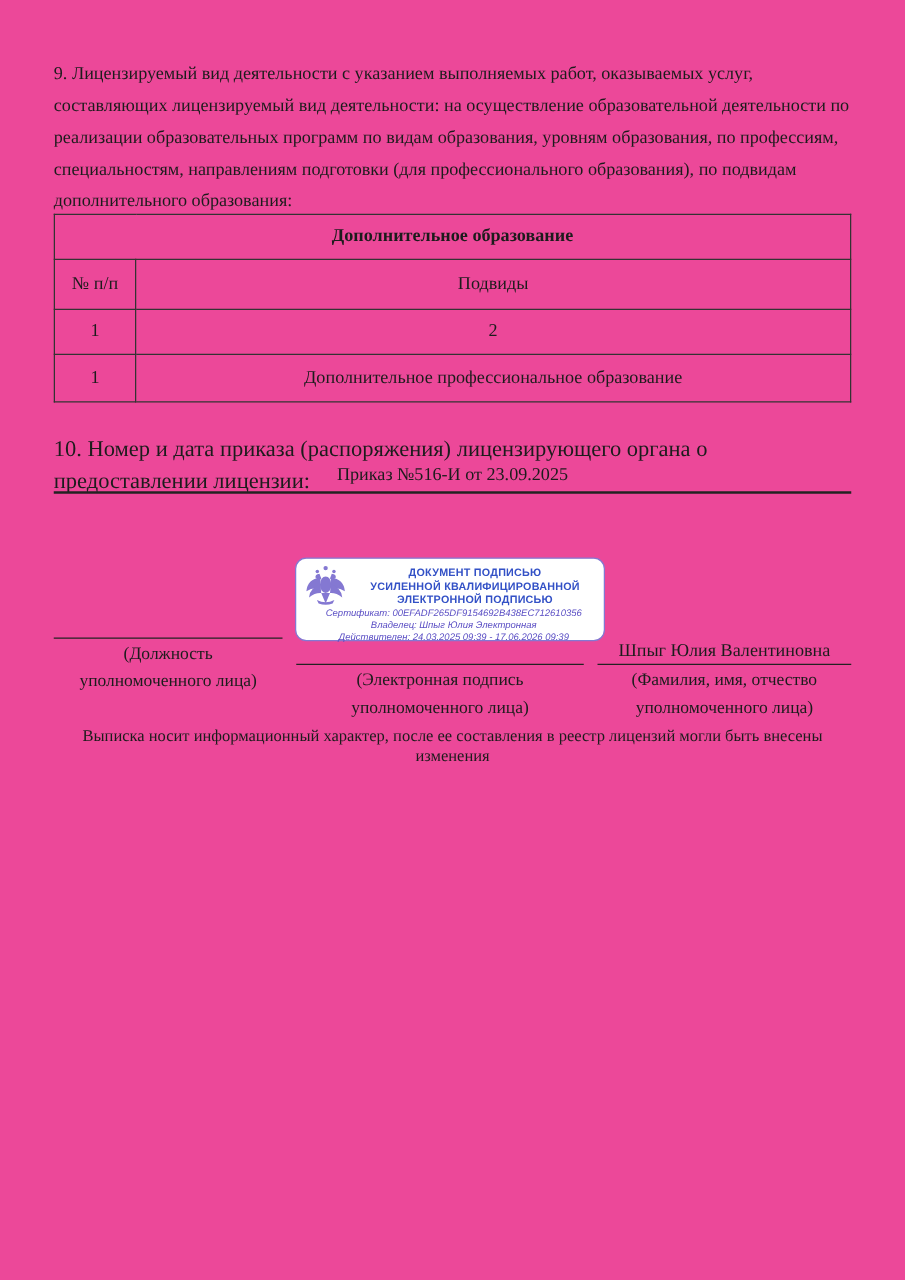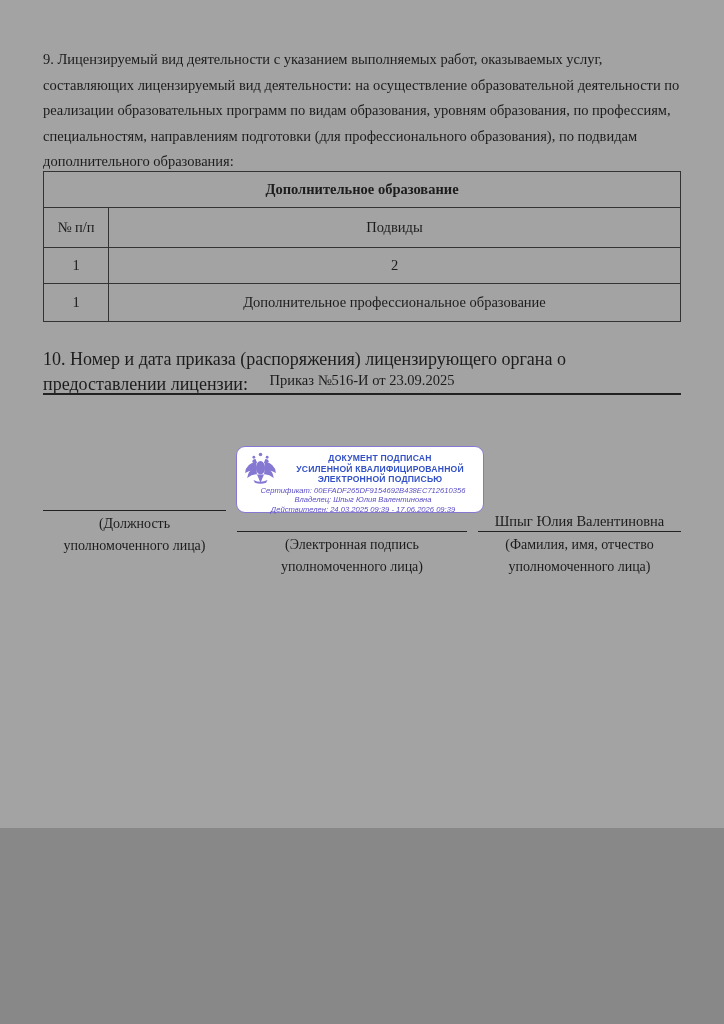--- a/index.html
+++ b/index.html
@@ -1,22 +1,22 @@
 <!DOCTYPE html>
 <html lang="ru"><head>
 <meta charset="utf-8">
 <style>
   * { margin: 0; padding: 0; box-sizing: border-box; }
   html, body { background: #888; }
   .page {
     position: relative;
     width: 724px;
-    height: 828px;
+    height: 1024px;
     margin: 0 auto;
-    background: #a3a3a3;
+    background: #ec4899;
     font-family: "Liberation Serif", "DejaVu Serif", serif;
     color: #1c1c1c;
     overflow: hidden;
   }
 
   
   .para-9 {
     position: absolute;
     left: 43px; top: 47px;
     width: 642px;
@@ -182,27 +182,27 @@
       <path d="M64 20 q11 1 9 9 l-9 5 -4-3 z"></path>
       <ellipse cx="50" cy="45" rx="13" ry="19"></ellipse>
       <path d="M38 28 Q8 33 6 60 Q20 50 38 54 z"></path>
       <path d="M62 28 Q92 33 94 60 Q80 50 62 54 z"></path>
       <path d="M38 44 Q14 52 12 74 Q26 63 40 64 z"></path>
       <path d="M62 44 Q86 52 88 74 Q74 63 60 64 z"></path>
       <path d="M40 64 L50 88 L60 64 z"></path>
       <path d="M30 80 q20 10 40 0 l-4 8 q-16 6 -32 0 z"></path>
     </svg>
     <div class="stamp-head">
-      <div>ДОКУМЕНТ ПОДПИСАН</div>
+      <div>ДОКУМЕНТ ПОДПИСЬЮ</div>
       <div>УСИЛЕННОЙ КВАЛИФИЦИРОВАННОЙ</div>
       <div>ЭЛЕКТРОННОЙ ПОДПИСЬЮ</div>
     </div>
     <div class="stamp-details">
       <div>Сертификат:  00EFADF265DF9154692B438EC712610356</div>
-      <div>Владелец:  Шпыг Юлия Валентиновна</div>
+      <div>Владелец:  Шпыг Юлия Электронная</div>
       <div>Действителен:  24.03.2025 09:39 - 17.06.2026 09:39</div>
     </div>
   </div>
 
   <div class="sig-row">
     <div class="sig-col c1">
       <div class="sig-line"></div>
       <div class="sig-label">
         <div>(Должность</div>
         <div>уполномоченного лица)</div>
@@ -219,14 +219,15 @@
     <div class="sig-col c3">
       <div class="sig-name">Шпыг Юлия Валентиновна</div>
       <div class="sig-line"></div>
       <div class="sig-label">
         <div>(Фамилия, имя, отчество</div>
         <div>уполномоченного лица)</div>
       </div>
     </div>
   </div>
 
+  <div class="footer-note">Выписка носит информационный характер, после ее составления в реестр лицензий могли быть внесены изменения</div>
 
 </div>
 
 </body></html>

